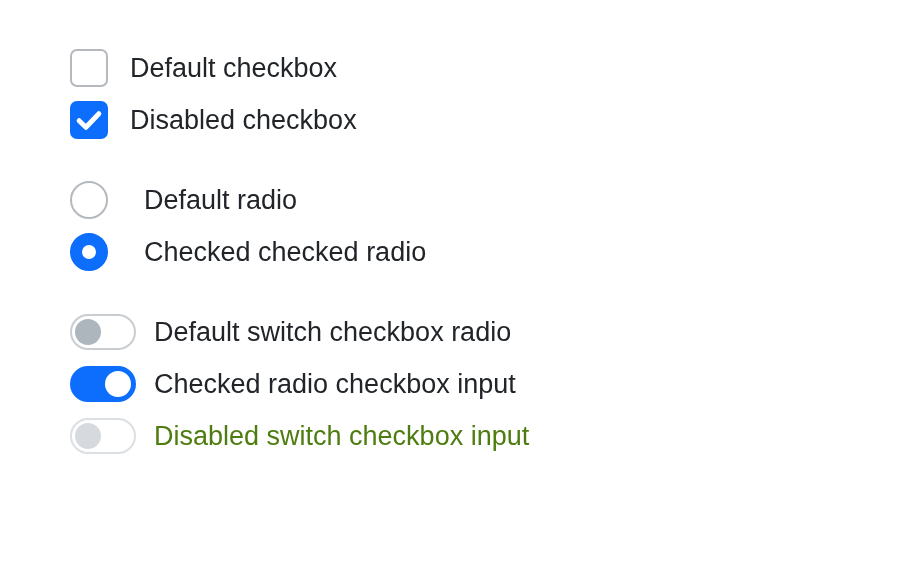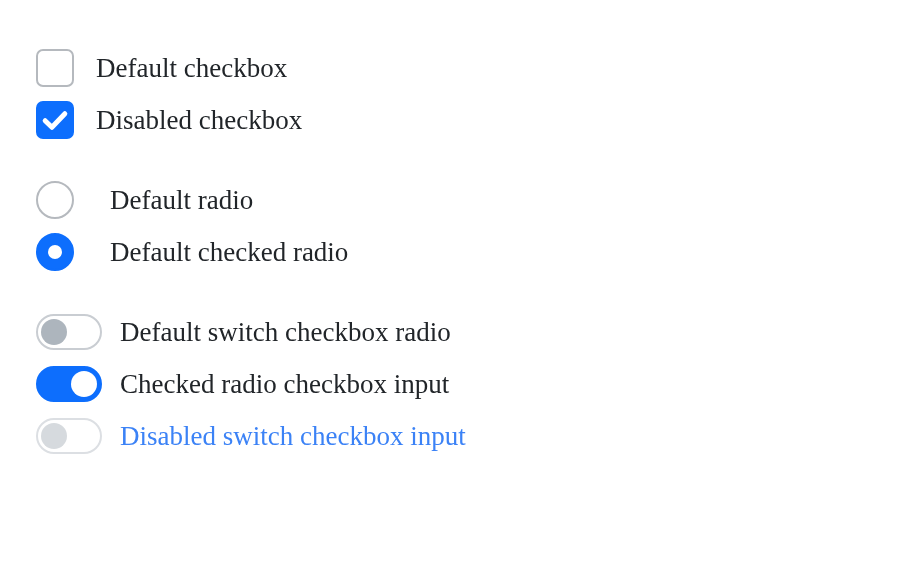--- a/index.html
+++ b/index.html
@@ -11,41 +11,40 @@
   }
   body {
     width: 902px;
     height: 568px;
     font-family: "Liberation Sans", sans-serif;
     -webkit-font-smoothing: antialiased;
     overflow: hidden;
   }
 
   .form-area {
-    padding: 42px 0 0 36px;
-    font-family: Liberation Serif, serif;
+    padding: 42px 0 0 70px;
   }
 
   .control-group { margin-bottom: 28px; }
   .control-group:last-child { margin-bottom: 0; }
 
   .control-row {
     display: flex;
     align-items: center;
     height: 52px;
   }
 
   .control-label {
     font-size: 27px;
     line-height: 1;
     color: #212529;
     white-space: nowrap;
     user-select: none;
   }
-  .control-label.is-disabled { color: #3b82f6; }
+  .control-label.is-disabled { color: #4d7c0f; }
 
   
   .cb {
     width: 38px;
     height: 38px;
     border-radius: 7px;
     border: 2px solid #b5b9be;
     background: #ffffff;
     flex: 0 0 auto;
     position: relative;
@@ -150,21 +149,21 @@
         <span class="control-label">Disabled checkbox</span>
       </div>
     </div>
     <div class="control-group">
       <div class="control-row">
         <span class="radio"></span>
         <span class="control-label">Default radio</span>
       </div>
       <div class="control-row">
         <span class="radio checked"></span>
-        <span class="control-label">Default checked radio</span>
+        <span class="control-label">Checked checked radio</span>
       </div>
     </div>
     <div class="control-group">
       <div class="control-row">
         <span class="switch">
           <span class="knob"></span>
         </span>
         <span class="control-label">Default switch checkbox radio</span>
       </div>
       <div class="control-row">

